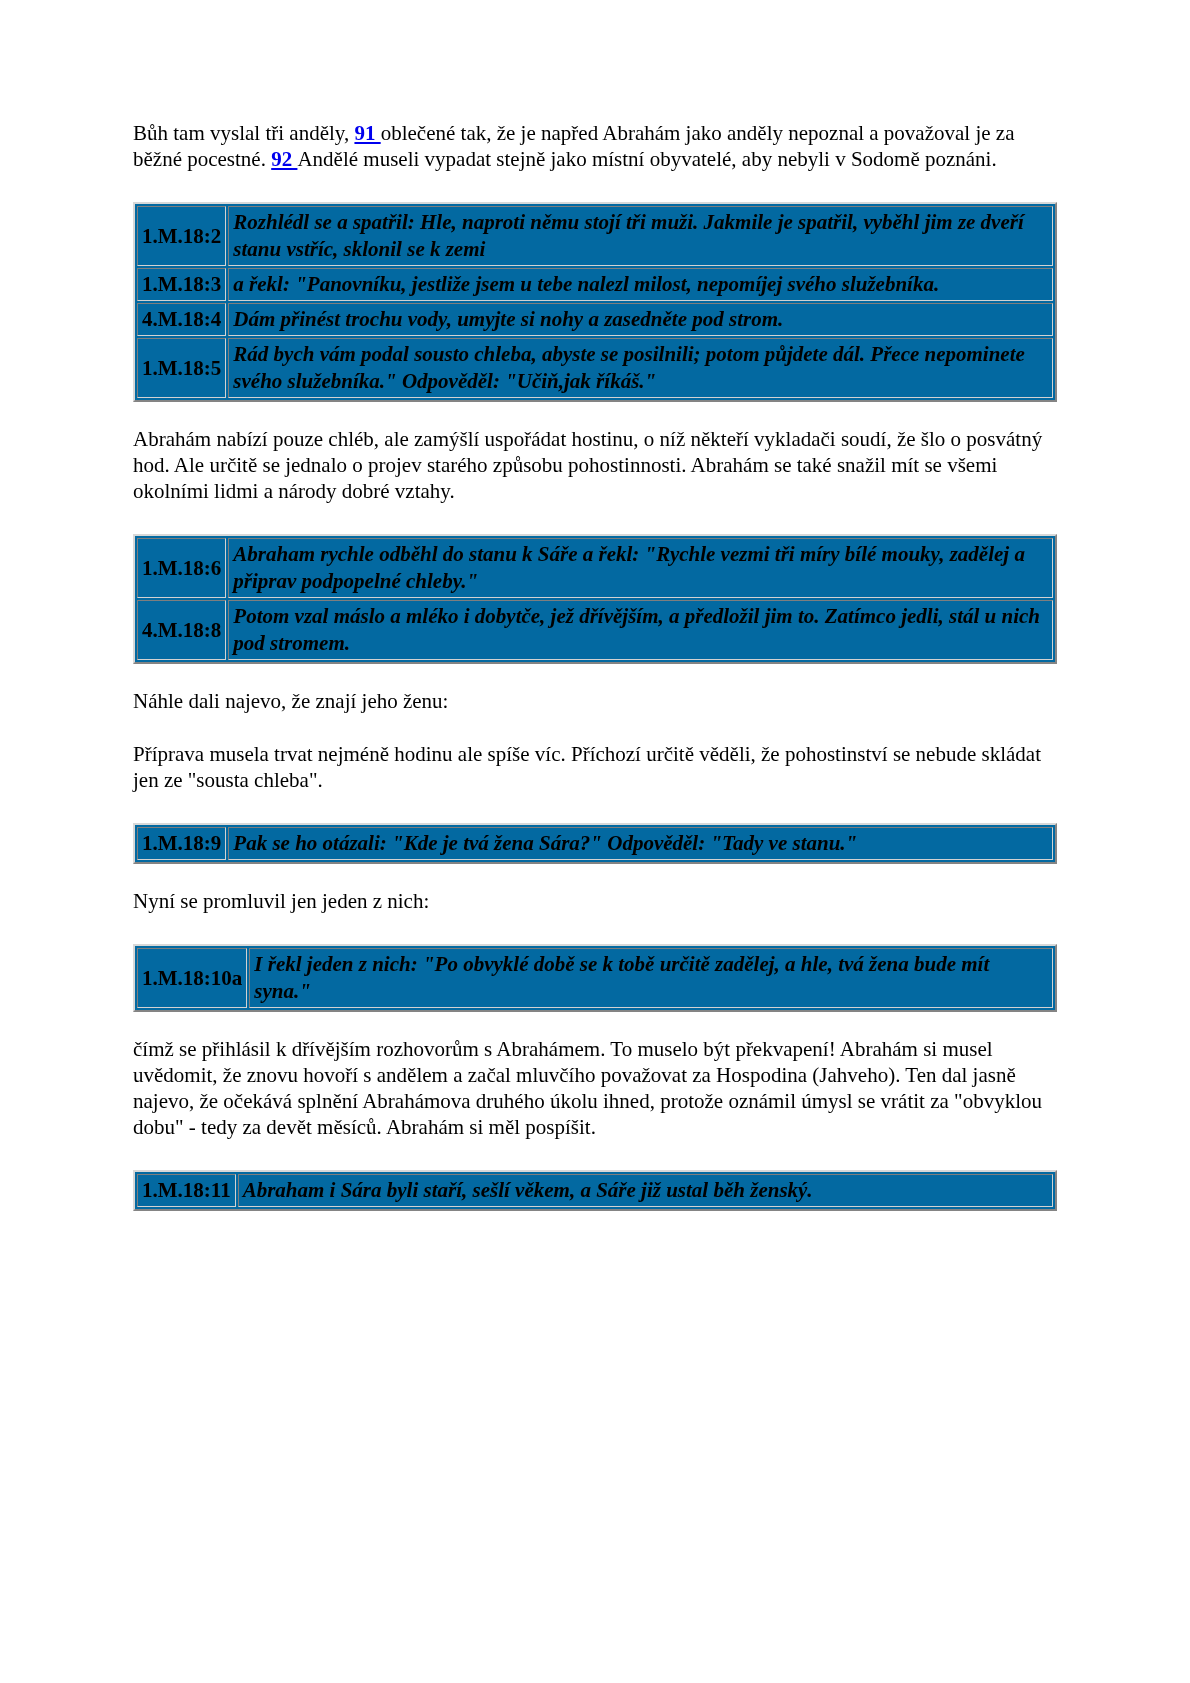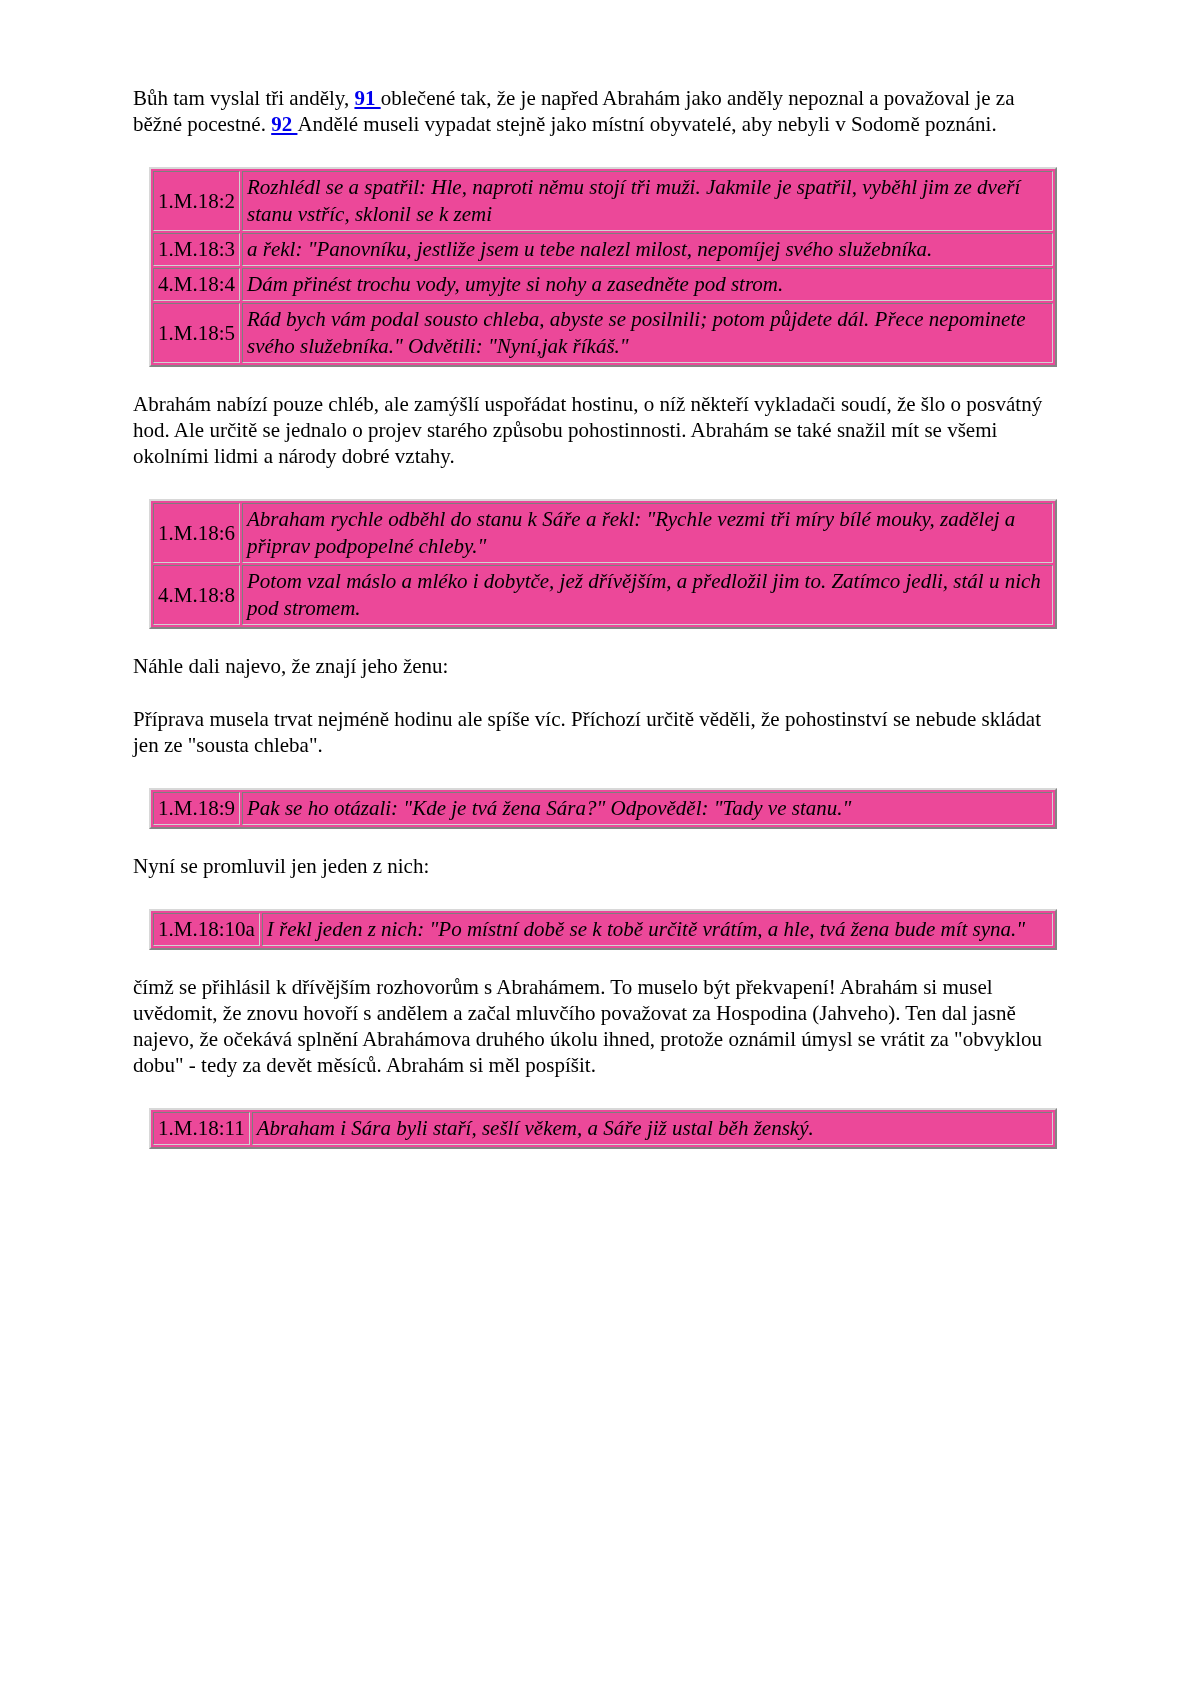--- a/index.html
+++ b/index.html
@@ -11,40 +11,41 @@
     position: relative;
     width: 1190px;
     height: 1683px;
     background: #ffffff;
     font-family: "Liberation Serif", "DejaVu Serif", serif;
     font-size: 21px;
     color: #000000;
     overflow: hidden;
   }
   .content {
-    padding: 85px 0 0 133px;
+    padding: 120px 0 0 133px;
     width: 924px;
   }
   p.para {
     margin: 0 0 27px 0;
     line-height: 26px;
   }
   a.ref-link {
     color: #0000ee;
     font-weight: bold;
     text-decoration: underline;
     white-space: pre;
   }
   table.verse-table {
     border-collapse: separate;
     border-spacing: 2px;
     border: 2px outset #d8d8d8;
-    background: #ec4899;
-    margin: 30px 0 24px 16px;
+    background: #0369a1;
+    margin: 30px 0 24px 0;
     max-width: 100%;
+    font-weight: bold;
   }
   table.verse-table td {
     border: 1px inset #d2d2d2;
     line-height: 27px;
     padding: 2px 4px;
     vertical-align: middle;
   }
   td.verse-ref {
     white-space: nowrap;
     width: 1%;
@@ -75,21 +76,21 @@
             <td class="verse-text">a řekl: "Panovníku, jestliže jsem u tebe nalezl milost, nepomíjej svého služebníka.</td>
           </tr>
 
           <tr>
             <td class="verse-ref">4.M.18:4</td>
             <td class="verse-text">Dám přinést trochu vody, umyjte si nohy a zasedněte pod strom.</td>
           </tr>
 
           <tr>
             <td class="verse-ref">1.M.18:5</td>
-            <td class="verse-text">Rád bych vám podal sousto chleba, abyste se posilnili; potom půjdete dál. Přece nepominete svého služebníka." Odvětili: "Nyní,jak říkáš."</td>
+            <td class="verse-text">Rád bych vám podal sousto chleba, abyste se posilnili; potom půjdete dál. Přece nepominete svého služebníka." Odpověděl: "Učiň,jak říkáš."</td>
           </tr>
         </tbody>
     </table>
 
     <p class="para">Abrahám nabízí pouze chléb, ale zamýšlí uspořádat hostinu, o níž někteří vykladači soudí, že šlo o posvátný hod. Ale určitě se jednalo o projev starého způsobu pohostinnosti. Abrahám se také snažil mít se všemi okolními lidmi a národy dobré vztahy.</p>
 
     <table class="verse-table">
       <tbody>
 
           <tr>
@@ -119,21 +120,21 @@
         </tbody>
     </table>
 
     <p class="para">Nyní se promluvil jen jeden z nich:</p>
 
     <table class="verse-table">
       <tbody>
 
           <tr>
             <td class="verse-ref">1.M.18:10a</td>
-            <td class="verse-text">I řekl jeden z nich: "Po místní době se k tobě určitě vrátím, a hle, tvá žena bude mít syna."</td>
+            <td class="verse-text">I řekl jeden z nich: "Po obvyklé době se k tobě určitě zadělej, a hle, tvá žena bude mít syna."</td>
           </tr>
         </tbody>
     </table>
 
     <p class="para">čímž se přihlásil k dřívějším rozhovorům s Abrahámem. To muselo být překvapení! Abrahám si musel uvědomit, že znovu hovoří s andělem a začal mluvčího považovat za Hospodina (Jahveho). Ten dal jasně najevo, že očekává splnění Abrahámova druhého úkolu ihned, protože oznámil úmysl se vrátit za "obvyklou dobu" - tedy za devět měsíců. Abrahám si měl pospíšit.</p>
 
     <table class="verse-table">
       <tbody>
 
 

